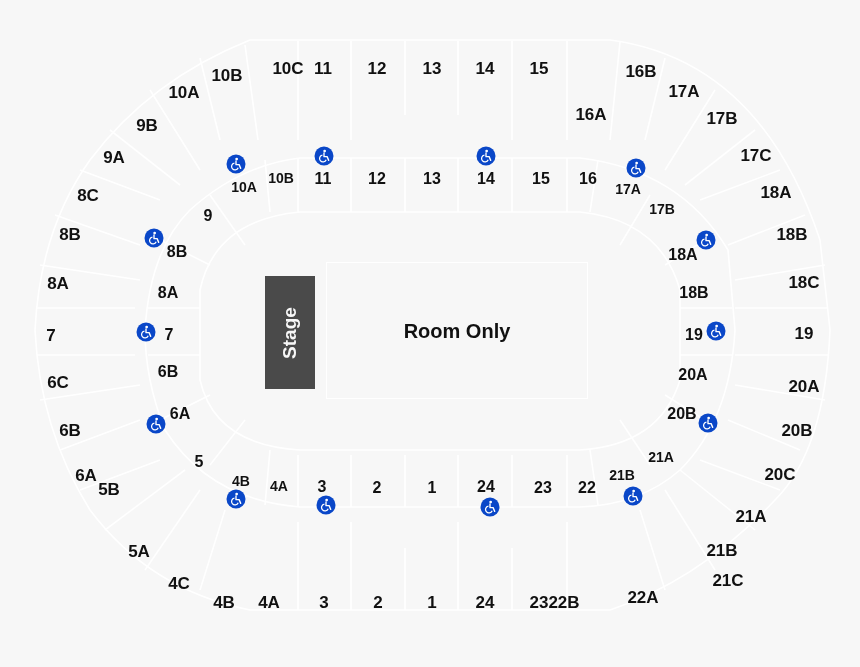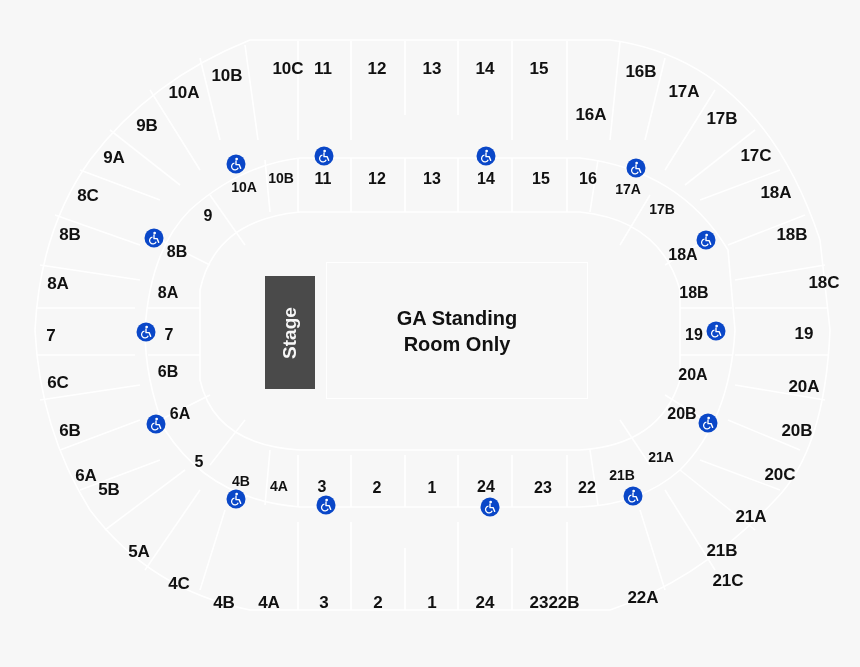--- a/index.html
+++ b/index.html
@@ -100,39 +100,38 @@
     <line x1="265" y1="505" x2="270" y2="450"></line>
       <line x1="598" y1="505" x2="590" y2="450"></line>
   </g>
 </svg>
 
 <div id="stage">
   <span>Stage</span>
 </div>
 
 <div id="ga">
-  <span>GA Standing</span>
   <span>Room Only</span>
 </div>
 
 <div id="outer-labels">
     <div class="lbl outer" style="left: 268px; top: 68px; margin-left: 20px;">10C</div>
     <div class="lbl outer" style="left: 323px; top: 68px;">11</div>
     <div class="lbl outer" style="left: 377px; top: 68px;">12</div>
     <div class="lbl outer" style="left: 432px; top: 68px;">13</div>
     <div class="lbl outer" style="left: 485px; top: 68px;">14</div>
     <div class="lbl outer" style="left: 539px; top: 68px;">15</div>
     <div class="lbl outer" style="left: 591px; top: 67px; margin-top: 47px;">16A</div>
     <div class="lbl outer" style="left: 641px; top: 71px;">16B</div>
     <div class="lbl outer" style="left: 684px; top: 91px;">17A</div>
     <div class="lbl outer" style="left: 722px; top: 118px;">17B</div>
     <div class="lbl outer" style="left: 756px; top: 155px;">17C</div>
     <div class="lbl outer" style="left: 776px; top: 192px;">18A</div>
     <div class="lbl outer" style="left: 792px; top: 234px;">18B</div>
-    <div class="lbl outer" style="left: 804px; top: 282px; margin-left: 20px;">18C</div>
+    <div class="lbl outer" style="left: 804px; top: 282px;">18C</div>
     <div class="lbl outer" style="left: 804px; top: 333px;">19</div>
     <div class="lbl outer" style="left: 804px; top: 386px;">20A</div>
     <div class="lbl outer" style="left: 797px; top: 430px;">20B</div>
     <div class="lbl outer" style="left: 780px; top: 474px;">20C</div>
     <div class="lbl outer" style="left: 751px; top: 516px;">21A</div>
     <div class="lbl outer" style="left: 722px; top: 550px;">21B</div>
     <div class="lbl outer" style="left: 683px; top: 580px; margin-left: 45px;">21C</div>
     <div class="lbl outer" style="left: 643px; top: 597px;">22A</div>
     <div class="lbl outer" style="left: 564px; top: 602px;">22B</div>
     <div class="lbl outer" style="left: 539px; top: 602px;">23</div>

